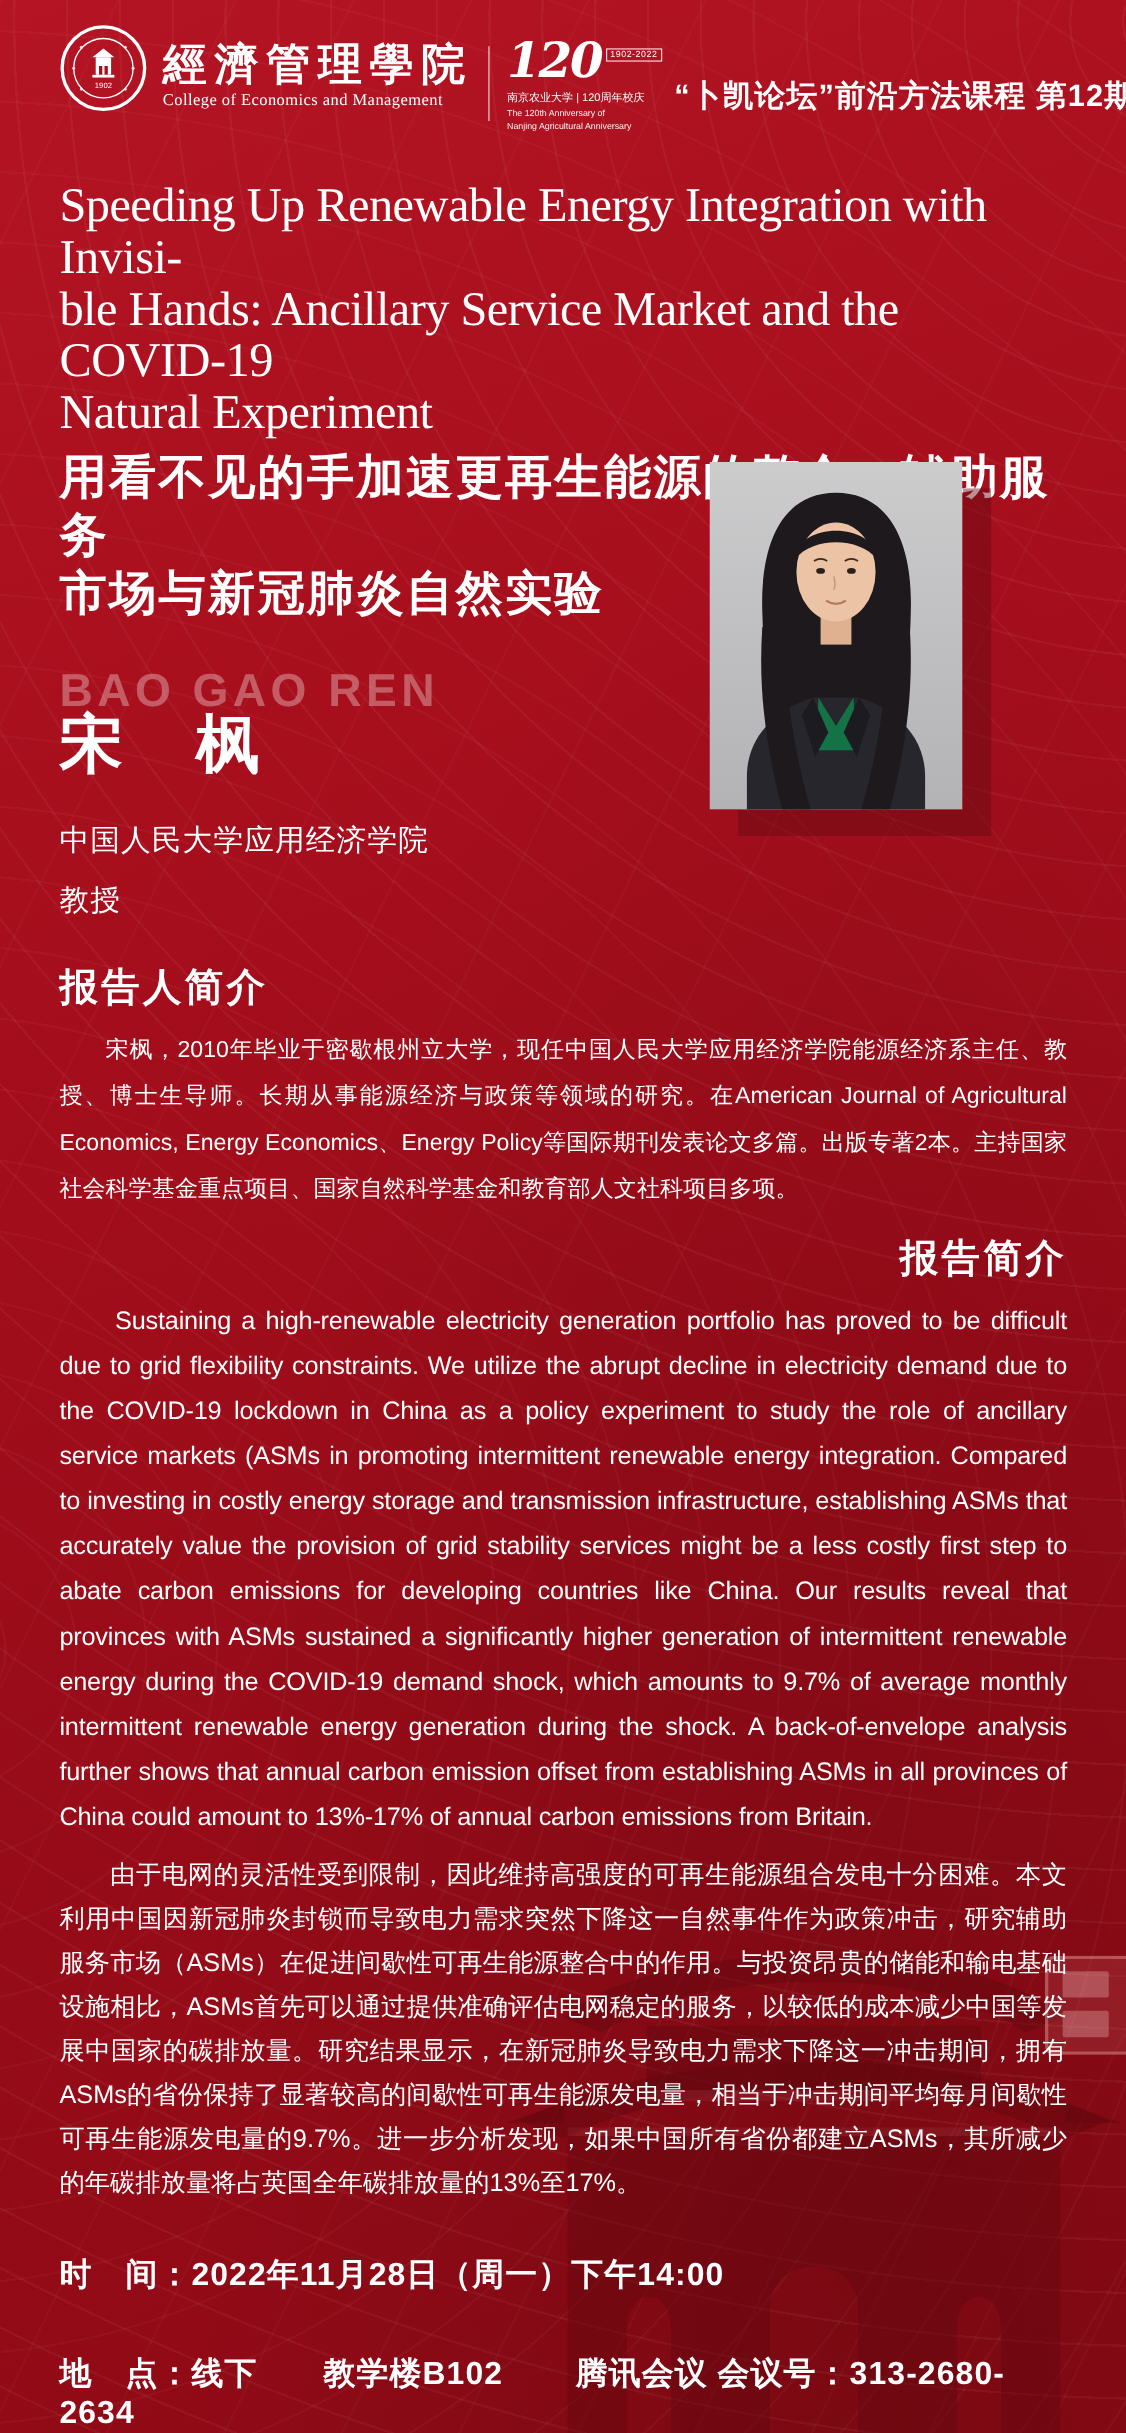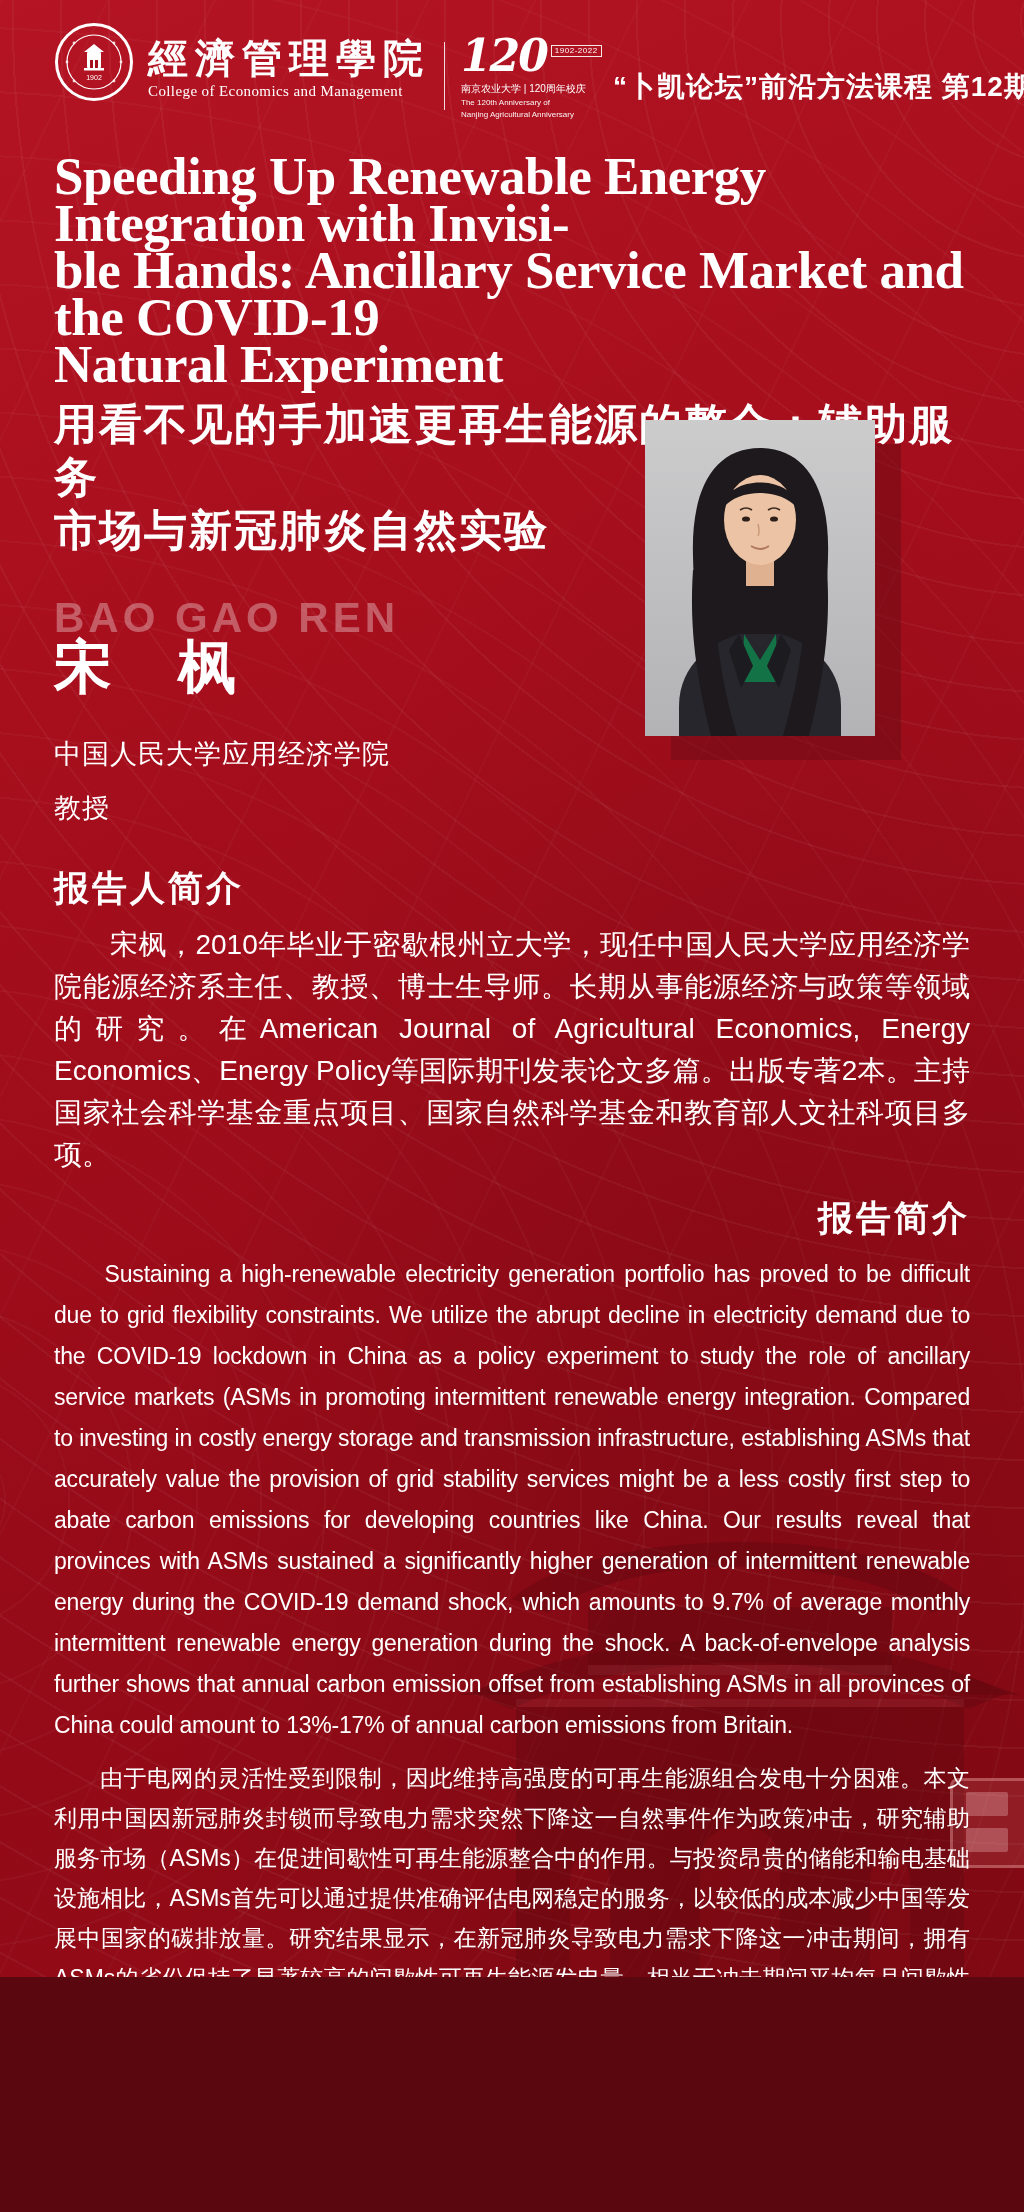--- a/index.html
+++ b/index.html
@@ -1,18 +1,18 @@
 <!DOCTYPE html>
 <html><head>
 <meta charset="utf-8">
 <style>
   html,body{margin:0;padding:0;background:#5b0710;}
   .poster{
     position:relative;
-    width:1024px;height:1977px;
+    width:1024px;height:2212px;
     margin:0 auto;
     overflow:hidden;
     color:#fff;
     font-family:"Liberation Sans",sans-serif;
     background:linear-gradient(158deg,#b41423 0%,#a50e1c 35%,#970b18 65%,#8c0a15 100%);
   }
   
   .poster::before{
     content:"";position:absolute;inset:0;z-index:1;pointer-events:none;
     background:
@@ -42,40 +42,40 @@
   .vdivider{width:1px;height:68px;background:rgba(255,255,255,.85);margin:20px 16px 0 14px;flex:0 0 auto;}
   .anniv{margin-top:12px;flex:0 0 auto;width:152px;}
   .anniv-top{line-height:1;white-space:nowrap;}
   .anniv-num{font-family:"DejaVu Serif",serif;font-style:italic;font-weight:bold;font-size:44px;letter-spacing:-2px;}
   .anniv-badge{display:inline-block;font-size:8px;border:1px solid rgba(255,255,255,.9);padding:1px 3px;margin-left:4px;vertical-align:18px;letter-spacing:.5px;}
   .anniv-cn{font-size:10px;margin-top:4px;white-space:nowrap;}
   .anniv-en{font-size:8px;line-height:1.3;margin-top:2px;opacity:.95;}
   .series{margin-left:auto;margin-top:46px;font-size:28px;font-weight:bold;letter-spacing:1px;white-space:nowrap;}
 
   
-  .title-en{margin-top:32px;font-family:"Liberation Serif",serif;font-weight:bold;font-size:53px;line-height:47px;letter-spacing:-.5px;}
+  .title-en{margin-top:42px;font-family:"Liberation Serif",serif;font-weight:normal;font-size:44px;line-height:47px;letter-spacing:-.5px;}
   .title-cn{margin-top:10px;font-weight:bold;font-size:43px;line-height:53px;letter-spacing:2px;}
 
   
   .speaker{margin-top:36px;}
   .wm{font-size:42px;font-weight:bold;letter-spacing:4px;color:rgba(255,255,255,.32);line-height:1.2;}
   .name{font-size:58px;font-weight:bold;line-height:1.25;margin-top:-12px;letter-spacing:4px;}
   .aff{font-size:27px;margin-top:32px;letter-spacing:1px;font-family:Liberation Mono, monospace;}
   .role{font-size:27px;margin-top:18px;letter-spacing:1px;}
 
   .photo{
     position:absolute;left:645px;top:420px;width:230px;height:316px;z-index:3;margin:0;
     box-shadow:26px 24px 0 rgba(100,10,20,.45);
   }
   .photo svg{display:block;width:100%;height:100%;}
 
   
   .sec-h{font-size:35px;font-weight:bold;letter-spacing:3px;line-height:44px;margin:0;}
   .bio .sec-h{margin-top:40px;}
-  .bio p{margin:14px 0 13px;font-size:28px;line-height:42px;text-align:justify;text-indent:2em;}
+  .bio p{margin:14px 0 13px;font-size:21px;line-height:42px;text-align:justify;text-indent:2em;}
   .abstract .sec-h{margin-top:20px;text-align:right;}
   .abstract .en{margin:14px 0 0;font-size:23px;line-height:41px;text-align:justify;text-indent:2.2em;letter-spacing:-.2px;}
   .abstract .cn{margin:12px 0 0;font-size:23px;line-height:40px;text-align:justify;text-indent:2em;}
 
   
   .details{margin-top:44px;font-weight:bold;font-size:29px;letter-spacing:1px;}
   .details .row2{margin-top:50px;}
   .details .meet{margin-left:66px;}
 </style>
 </head>

